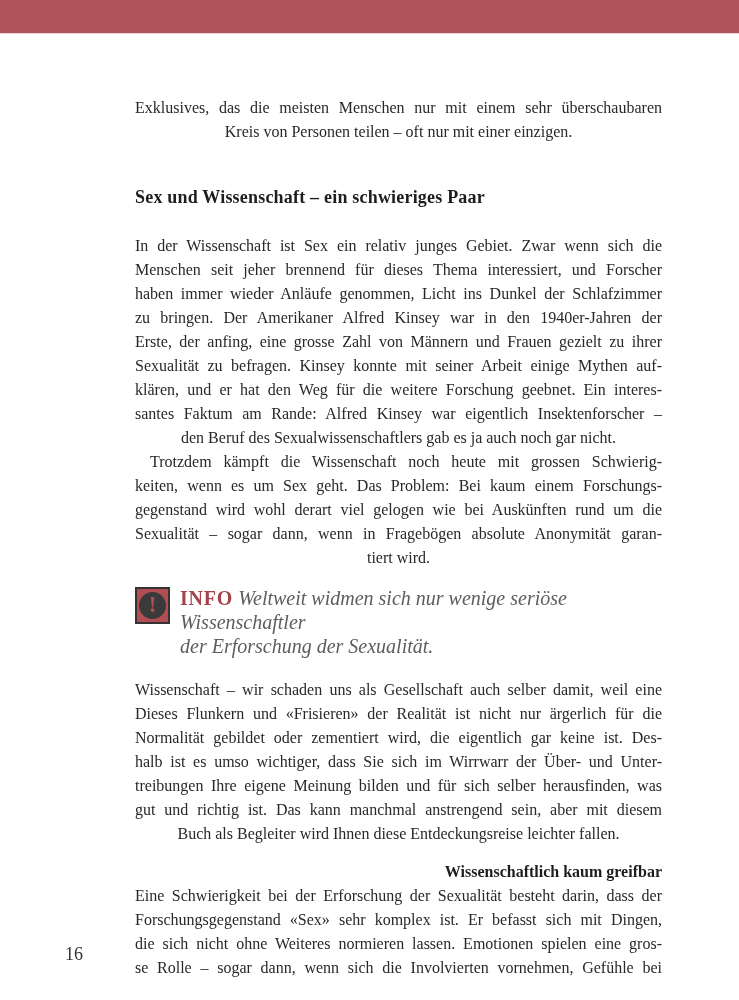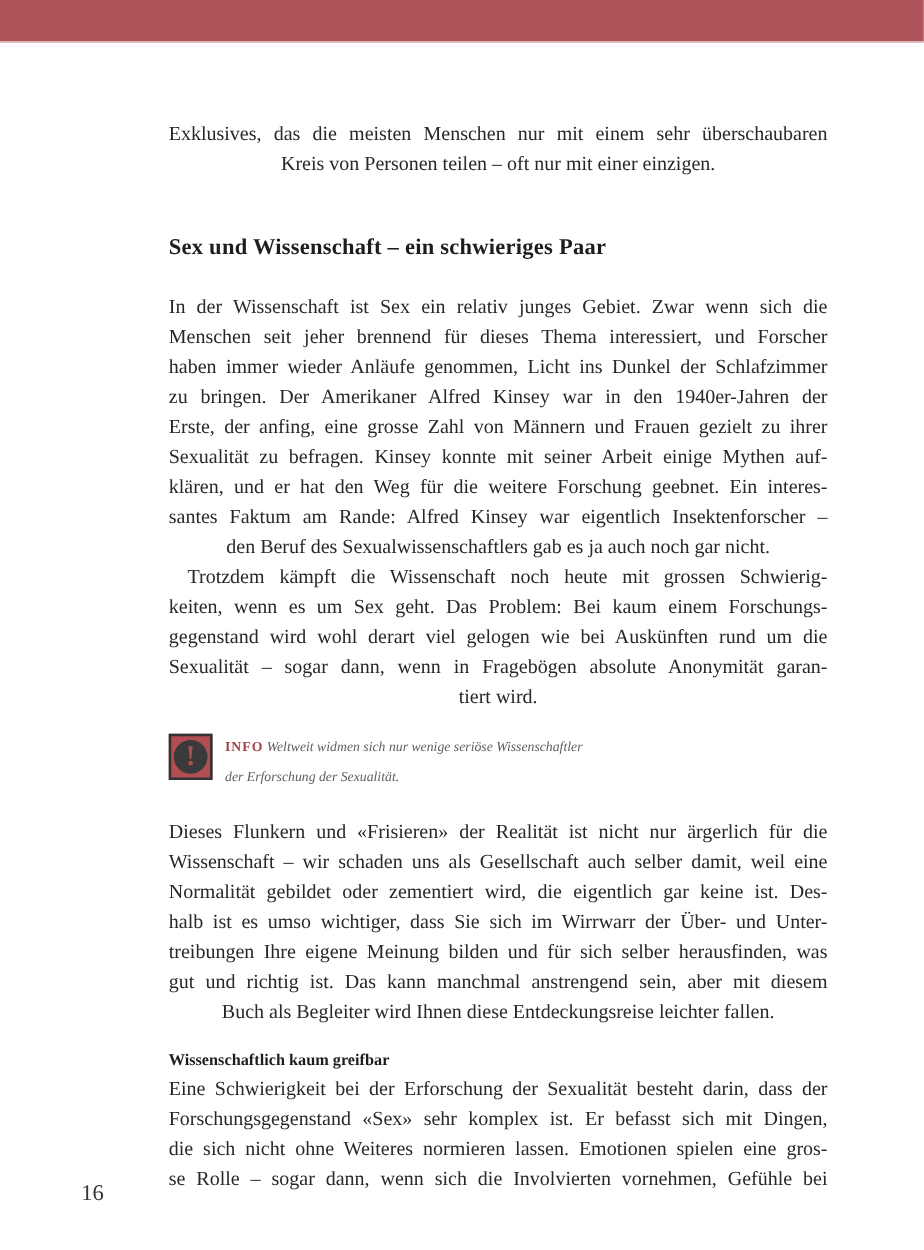--- a/index.html
+++ b/index.html
@@ -30,23 +30,24 @@
   .heading {
     font-weight: bold;
     font-size: 18px;
     line-height: 30px;
     letter-spacing: 0.2px;
     color: #1d1d1d;
     margin: 38px 0 22px 0;
   }
   .subheading {
     font-weight: bold;
-    font-size: 13px;
+    font-size: 16px;
     margin-top: 14px;
     color: #1d1d1d;
+    text-align: right;
   }
   .infobox {
     display: flex;
     align-items: flex-start;
     margin-top: 16px;
   }
   .info-icon {
     flex: 0 0 auto;
     width: 35px; height: 37px;
     box-sizing: border-box;
@@ -66,21 +67,21 @@
     font-weight: bold;
     font-size: 23px;
     line-height: 1;
     transform: translateY(-1px);
   }
   .info-text {
     margin-left: 10px;
     flex: 1;
     font-style: italic;
     color: #5d5d5f;
-    font-size: 11px;
+    font-size: 20px;
     line-height: 24px;
   }
   .info-label {
     font-style: normal;
     font-weight: bold;
     color: #a4434c;
     letter-spacing: 0.8px;
   }
   .p-after-info { margin-top: 20px; }
   .pagenum {
@@ -130,22 +131,22 @@
         <span class="info-bang">!</span>
       </div>
     </div>
     <div class="info-text">
       <div><span class="info-label">INFO</span> <span>Weltweit widmen sich nur wenige seriöse Wissenschaftler</span></div>
       <div>der Erforschung der Sexualität.</div>
     </div>
   </div>
 
   <div class="p-after-info">
+    <div class="jl">Wissenschaft – wir schaden uns als Gesellschaft auch selber damit, weil eine</div>
     <div class="jl">Dieses Flunkern und «Frisieren» der Realität ist nicht nur ärgerlich für die</div>
-    <div class="jl">Wissenschaft – wir schaden uns als Gesellschaft auch selber damit, weil eine</div>
     <div class="jl">Normalität gebildet oder zementiert wird, die eigentlich gar keine ist. Des-</div>
     <div class="jl">halb ist es umso wichtiger, dass Sie sich im Wirrwarr der Über- und Unter-</div>
     <div class="jl">treibungen Ihre eigene Meinung bilden und für sich selber herausfinden, was</div>
     <div class="jl">gut und richtig ist. Das kann manchmal anstrengend sein, aber mit diesem</div>
     <div class="ll">Buch als Begleiter wird Ihnen diese Entdeckungsreise leichter fallen.</div>
   </div>
 
   <div class="subheading">Wissenschaftlich kaum greifbar</div>
 
   <div>

